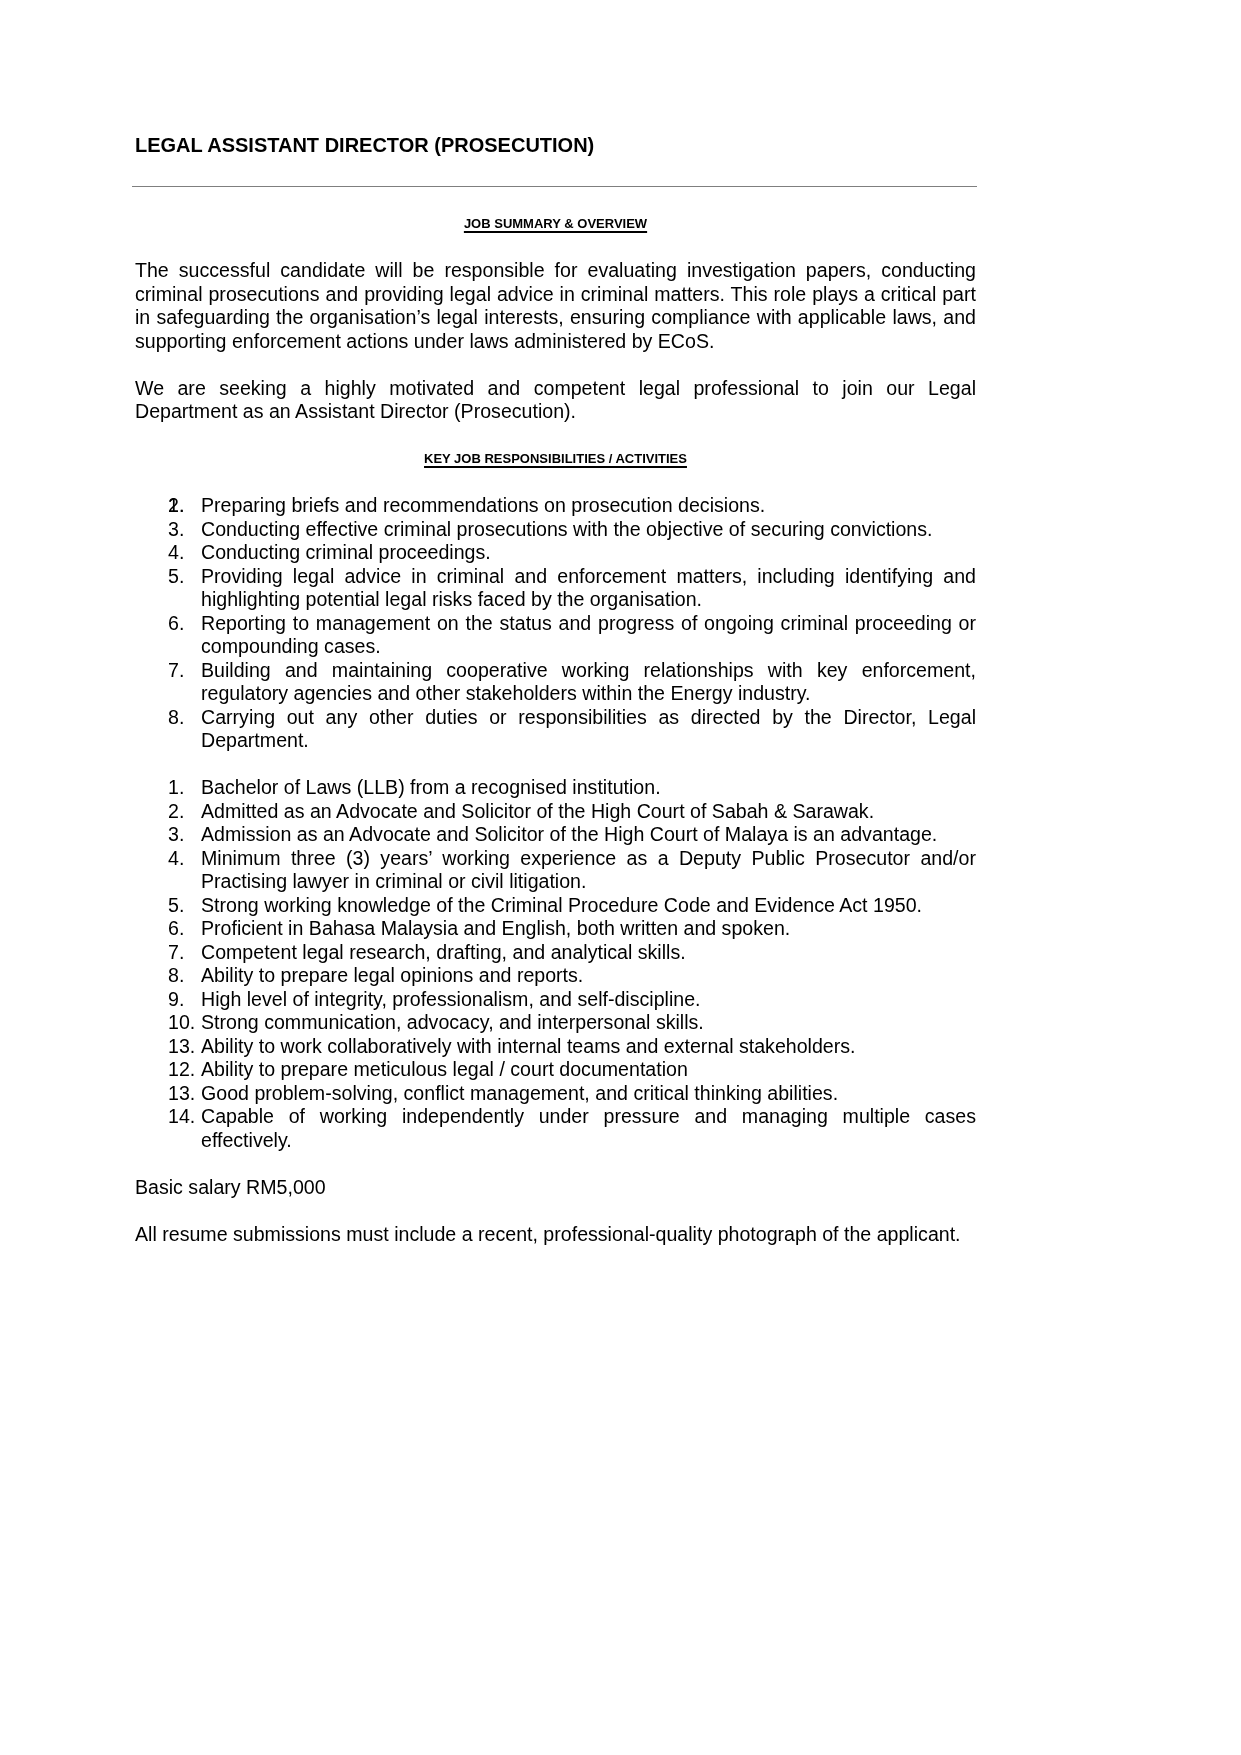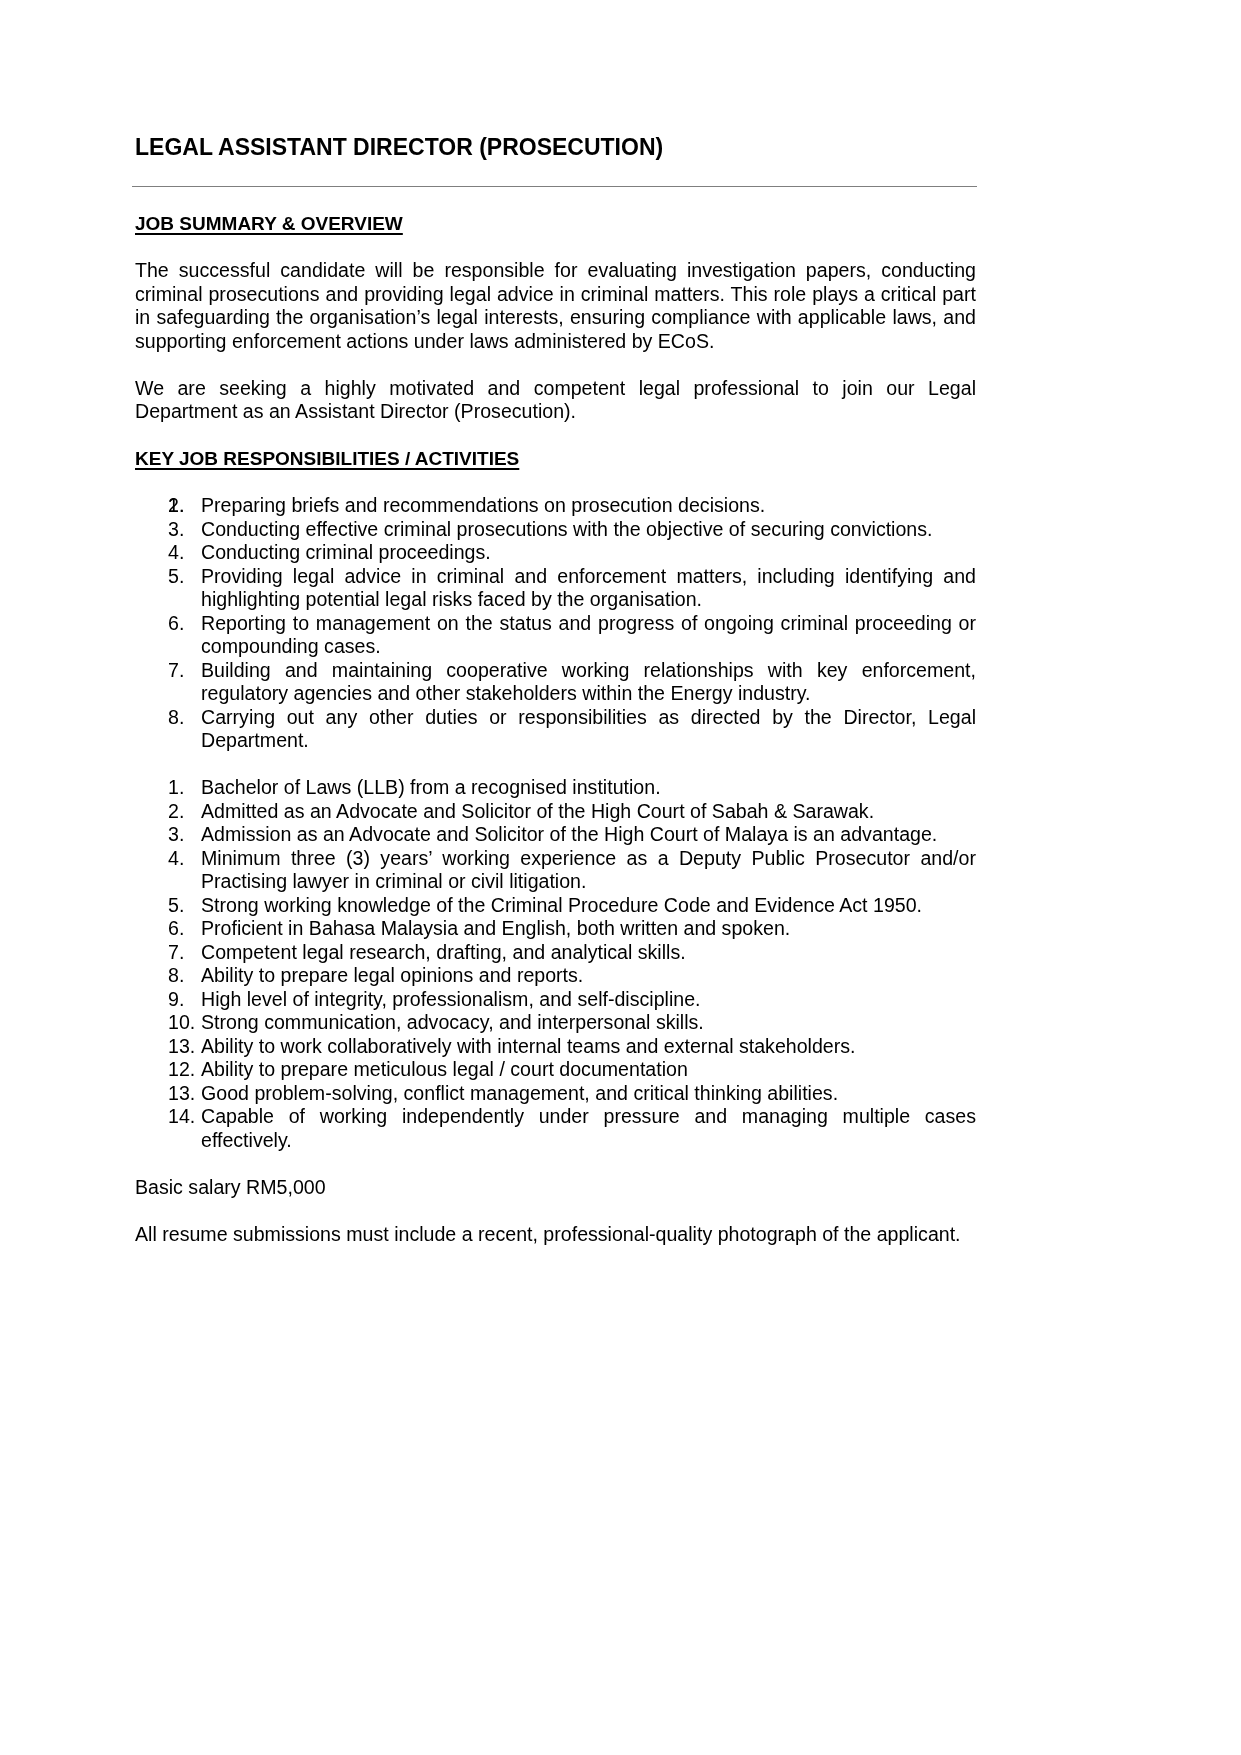--- a/index.html
+++ b/index.html
@@ -18,21 +18,21 @@
     .page {
       position: absolute;
       left: 135px;
       top: 0;
       width: 841px;
     }
     .doc-title {
       position: absolute;
       top: 134px;
       left: 0;
-      font-size: 23px;
+      font-size: 20px;
       font-weight: bold;
       letter-spacing: 0px;
       margin: 0;
       white-space: nowrap;
     }
     .rule {
       position: absolute;
       top: 186px;
       left: -3px;
       width: 845px;
@@ -46,22 +46,23 @@
       width: 841px;
       font-size: 19.6px;
       line-height: 23.5px;
     }
     .section-heading {
       font-weight: bold;
       text-decoration: underline;
       text-decoration-thickness: 2px;
       text-underline-offset: 3px;
       margin: 0 0 23.5px 0;
-      font-size: 19px;
+      font-size: 13px;
       line-height: 23.5px;
+      text-align: center;
     }
     p {
       margin: 0 0 23.5px 0;
       text-align: justify;
     }
     ol {
       list-style: none;
       margin: 0 0 23.5px 0;
       padding: 0;
     }

